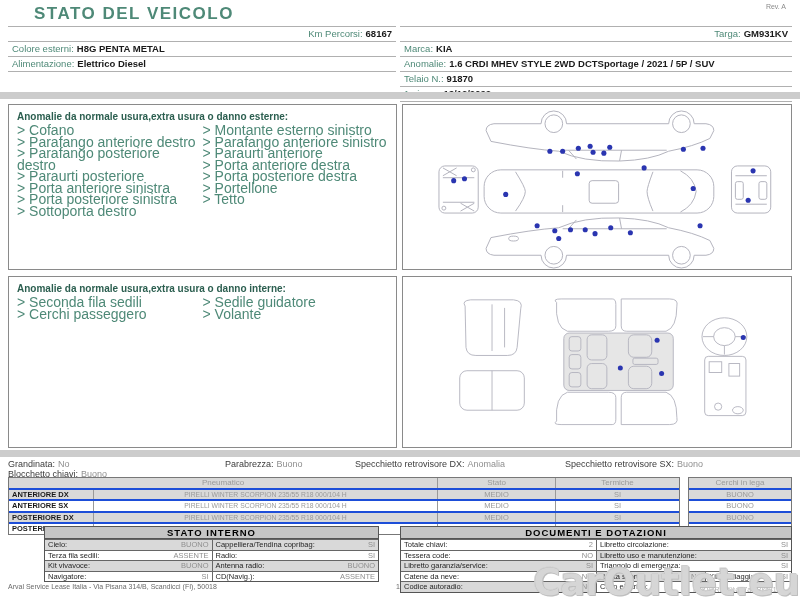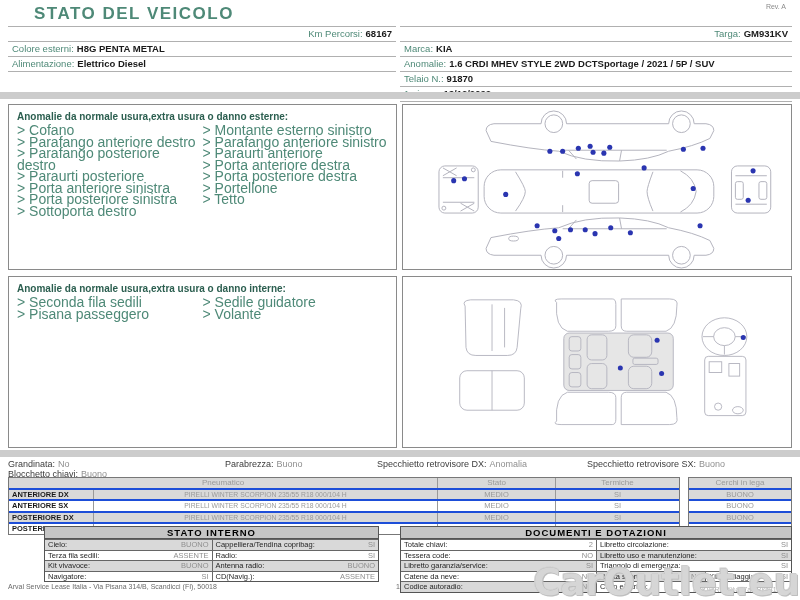--- a/index.html
+++ b/index.html
@@ -36,21 +36,21 @@
   .anomaly-item::before{content:"> ";}
   .diag-svg{display:block;margin:4px auto 0 auto;}
   .sketch{stroke:#b2b2bd;fill:none;stroke-width:1;}
   .sketch-fill{stroke:#b2b2bd;fill:#e6e6e6;stroke-width:1;}
   .dot{fill:#2a35b0;stroke:none;}
   
   .summary-line1{position:absolute;left:8px;top:459px;width:784px;display:flex;font-size:9px;}
   .summary-line2{position:absolute;left:8px;top:469px;font-size:9px;}
   .sum-label{color:#3c3c3c;}
   .sum-value{color:#8f8f8f;margin-left:3px;}
-  .sum-1{width:217px;}.sum-2{width:152px;}.sum-3{width:210px;}.sum-4{flex:1;}
+  .sum-1{width:217px;}.sum-2{width:130px;}.sum-3{width:210px;}.sum-4{flex:1;}
   
   .tires{position:absolute;left:8px;top:477px;width:672px;border:1px solid #777;box-sizing:border-box;}
   .tire-row{display:flex;height:9.5px;line-height:9.5px;border-top:2px solid #1d4ed8;}
   .tire-row:first-child{border-top:none;}
   .tire-head{background:#d9d9d9;color:#9a9a9a;font-size:8px;}
   .tc{box-sizing:border-box;overflow:hidden;white-space:nowrap;}
   .tc-pneu{flex:1;text-align:center;}
   .tc-stato{width:118px;text-align:center;border-left:1px solid #999;}
   .tc-term{width:124px;text-align:center;border-left:1px solid #999;}
   .tc-pos{width:84px;font-size:7.5px;font-weight:bold;color:#1a1a1a;padding-left:3px;}
@@ -227,21 +227,21 @@
       <circle class="dot" cx="156" cy="132" r="2.6"></circle>
     </g>
   </svg>
 </div>
 
 <div class="panel panel-int-list">
   <div class="panel-title">Anomalie da normale usura,extra usura o danno interne:</div>
   <div class="anomaly-cols">
     <div class="anomaly-col">
       <div class="anomaly-item">Seconda fila sedili</div>
-      <div class="anomaly-item">Pisana passeggero</div>
+      <div class="anomaly-item">Cerchi passeggero</div>
     </div>
     <div class="anomaly-col">
       <div class="anomaly-item">Sedile guidatore</div>
       <div class="anomaly-item">Volante</div>
     </div>
   </div>
 </div>
 
 <div class="panel panel-int-diag">
   <svg class="diag-svg" width="388" height="166" viewBox="0 0 390 185">

